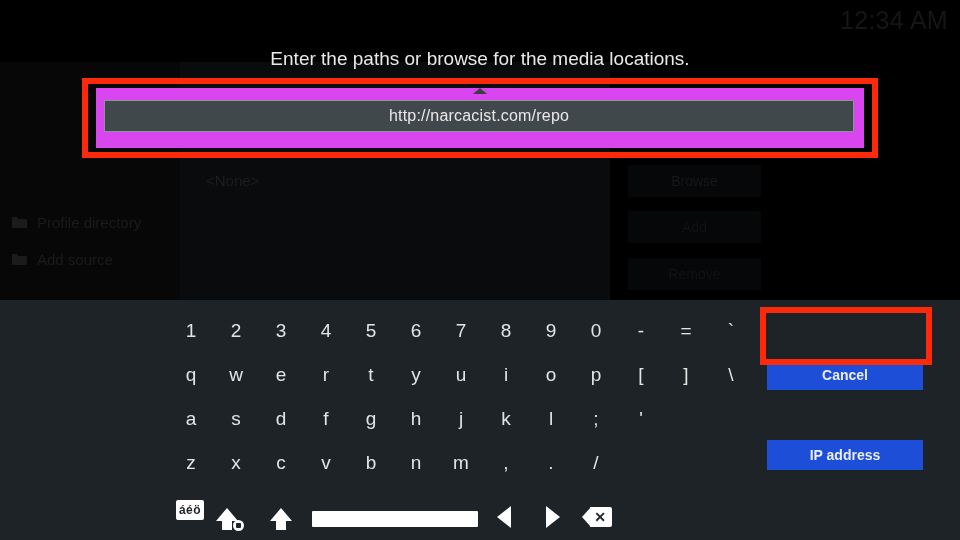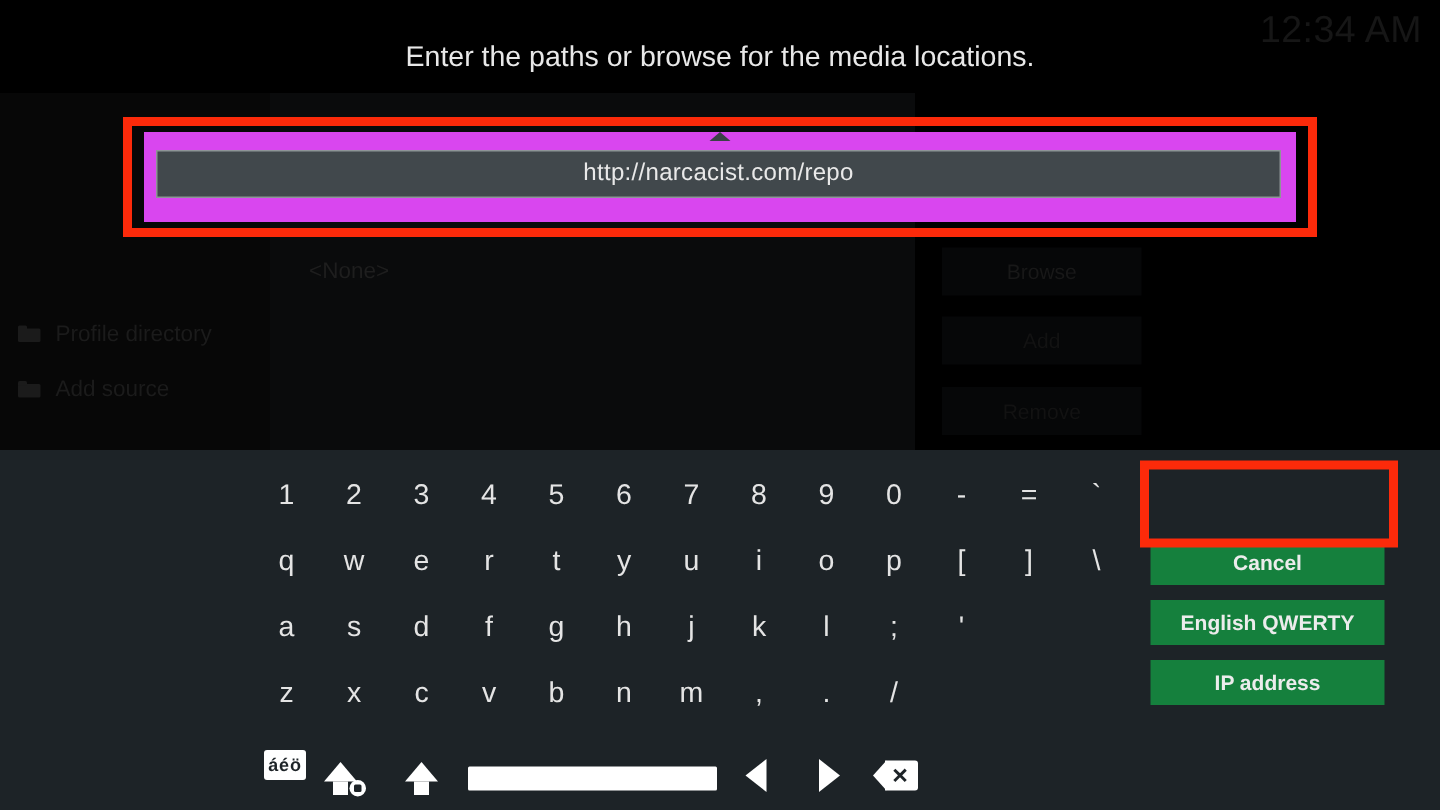--- a/index.html
+++ b/index.html
@@ -94,21 +94,21 @@
     background: #060708;
     display: flex;
     align-items: center;
     justify-content: center;
     font-size: 14px;
     color: #181818;
   }
   .fm-btn.dim { color: #121212; }
   .dlg-heading {
     position: absolute;
-    left: 0; top: 28px;
+    left: 0; top: 48px;
     width: 960px;
     text-align: center;
     font-size: 19px;
     color: #e8e8e8;
     font-weight: 400;
   }
   .edit-shell {
     position: absolute;
     left: 96px; top: 88px;
     width: 768px; height: 60px;
@@ -260,21 +260,21 @@
   .act-btn {
     position: absolute;
     left: 767px;
     width: 156px; height: 30px;
     display: flex;
     align-items: center;
     justify-content: center;
     font-size: 14px;
     font-weight: 700;
     color: #ececec;
-    background: #15803d;
+    background: #1d4ed8;
   }
   .act-btn.primary {
     background: #2b89ad;
     color: #ffffff;
   }
 </style>
 </head>
 <body>
 
 <div id="screen">
@@ -387,19 +387,18 @@
 
   <div class="kb-special" style="left:580px; top:500px; width:34px;">
     <span class="backspace">
       <span class="tip"></span>
       <span class="body"></span>
       <span class="xmark">✕</span>
     </span>
   </div>
 
   <div class="act-btn" style="top:360px">Cancel</div>
-  <div class="act-btn" style="top:400px">English QWERTY</div>
   <div class="act-btn" style="top:440px">IP address</div>
 
   <div class="annot annot-input"></div>
   <div class="annot annot-ok"></div>
 
 </div>
 
 </body></html>

